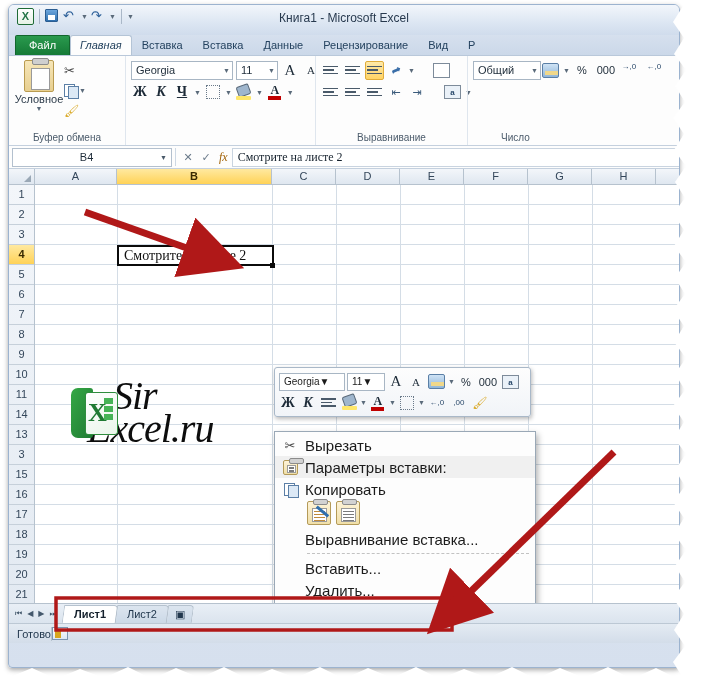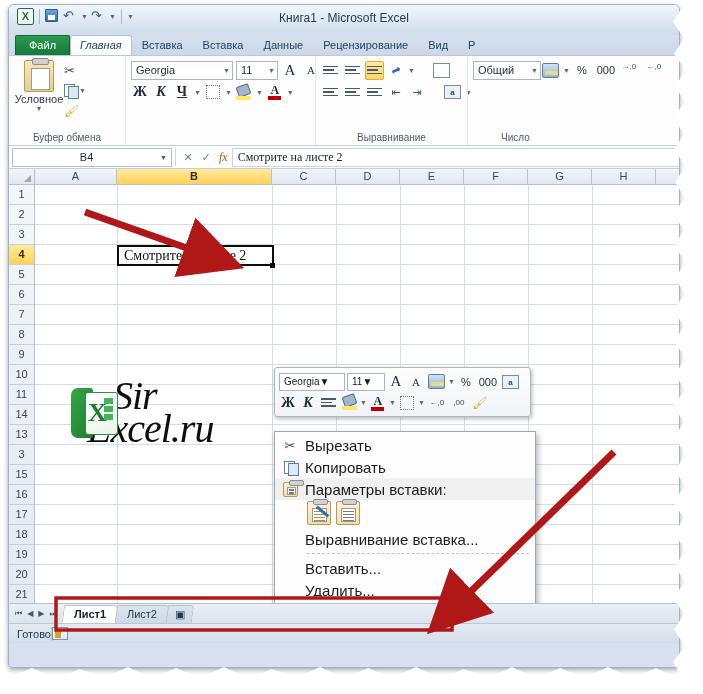--- a/index.html
+++ b/index.html
@@ -609,36 +609,36 @@
             <span class="ico-brush">🖌</span>
           </div>
       </div>
     </div>
 
     <div id="ctxmenu">
       <div class="mi">
         <span class="mi-ico ico-cut">✂</span>
         <span class="mi-lbl">Вырезать</span>
       </div>
+      <div class="mi hdr">
+        <span class="mi-ico">
+            <span class="po" style="width:15px;height:15px">
+              <span class="lines" style="left:3px;top:4px;width:9px;height:8px">
+                <i></i>
+                <i></i>
+              </span>
+            </span>
+          </span>
+        <span class="mi-lbl">Параметры вставки:</span>
+      </div>
       <div class="mi">
         <span class="mi-ico">
             <span class="ico-copy"></span>
           </span>
         <span class="mi-lbl">Копировать</span>
-      </div>
-      <div class="mi hdr">
-        <span class="mi-ico">
-            <span class="po" style="width:15px;height:15px">
-              <span class="lines" style="left:3px;top:4px;width:9px;height:8px">
-                <i></i>
-                <i></i>
-              </span>
-            </span>
-          </span>
-        <span class="mi-lbl">Параметры вставки:</span>
       </div>
       <div class="paste-opts">
         <div class="po brush">
             <span class="lines">
               <i></i>
               <i></i>
               <i></i>
               <i></i>
             </span>
             <span class="pen"></span>

